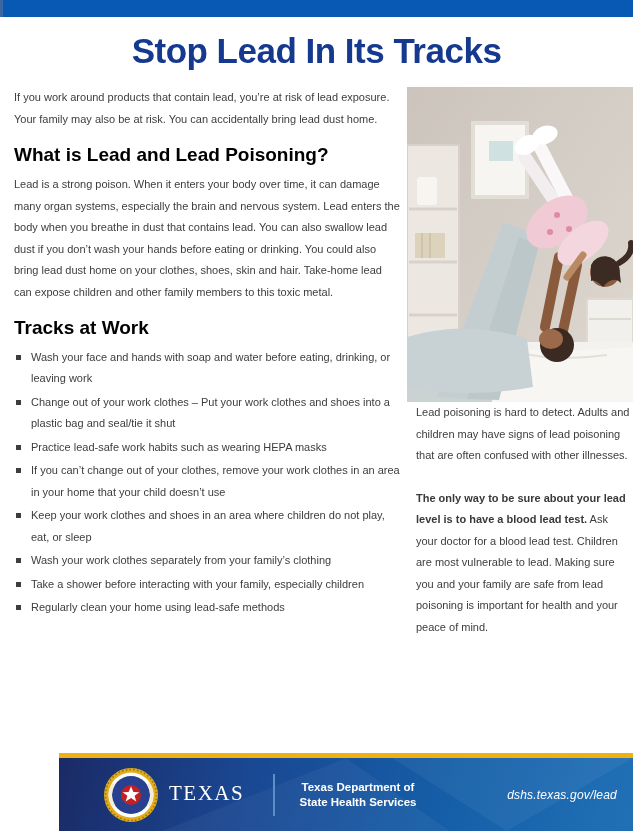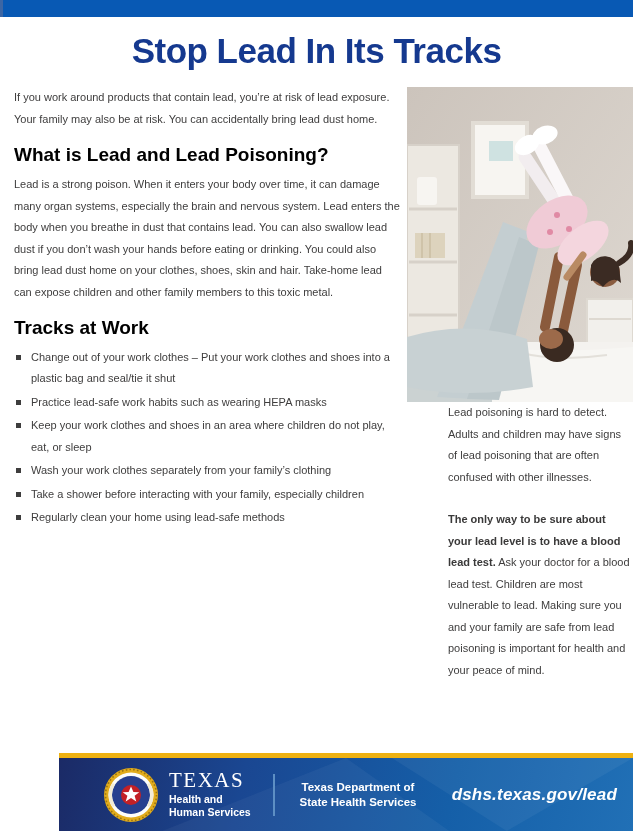--- a/index.html
+++ b/index.html
@@ -27,21 +27,21 @@
     margin:14px 0 7px 0; line-height:1.2;
   }
   ul { list-style:none; margin-top:2px; }
   li { position:relative; padding-left:17px; margin-bottom:2px; }
   li::before {
     content:""; position:absolute; left:2px; top:8px;
     width:5px; height:5px; background:#3e3d3d;
   }
   .photo-frame { width:226px; height:315px; overflow:hidden; margin-left:-9px; }
   .col-right h2.red { margin-top:21px; }
-  .col-right p.body { margin-bottom:0;margin-left:32px; }
+  .col-right p.body { margin-bottom:0; }
   .col-right .p2 { margin-top:21px; }
   .bold-lead { font-weight:bold; color:#3a3939; }
 
   .footer-wrap { position:absolute; left:16px; right:0; bottom:0;margin-left:43px; }
   .gold-bar { height:5px; background:#eeb111; }
   .footer {
     position:relative; height:73px;
     background:linear-gradient(103deg,#1b2a66 0%,#1a4792 32%,#155fa8 68%,#2170b6 100%);
     display:flex; align-items:center; padding:0 16px 0 44px; overflow:hidden;
   }
@@ -61,22 +61,22 @@
     font-family:"Liberation Serif", serif; font-size:21px; letter-spacing:1.5px;
     line-height:1; margin-bottom:2px;
   }
   .hhs-sub { font-size:10.5px; line-height:1.25; font-weight:bold; width:92px; }
   .footer-divider { width:2px; height:42px; background:#5d8fc4; margin:0 13px 0 4px; flex:0 0 auto; position:relative; z-index:1; }
   .dept {
     color:#ffffff; font-weight:bold; font-size:11.5px; line-height:1.3;
     width:140px; position:relative; z-index:1;text-align:center;
   }
   .site-url {
-    margin-left:auto; color:#ffffff; font-weight:bold; font-style:italic;
-    font-size:17px; position:relative; z-index:1; letter-spacing:0.2px;
+    margin-left:auto; color:#ffffff; font-weight:normal; font-style:italic;
+    font-size:12px; position:relative; z-index:1; letter-spacing:0.2px;
   }
 </style>
 </head>
 <body>
 
 <div class="page">
 
   <div class="topbar"></div>
 
   <h1 class="title">Stop Lead In Its Tracks</h1>
@@ -84,22 +84,24 @@
   <div class="content">
 
     <div class="col-left">
       <p class="body">If you work around products that contain lead, you’re at risk of lead exposure. Your family may also be at risk. You can accidentally bring lead dust home.</p>
 
       <h2 class="red">What is Lead and Lead Poisoning?</h2>
       <p class="body">Lead is a strong poison. When it enters your body over time, it can damage many organ systems, especially the brain and nervous system. Lead enters the body when you breathe in dust that contains lead. You can also swallow lead dust if you don’t wash your hands before eating or drinking. You could also bring lead dust home on your clothes, shoes, skin and hair. Take-home lead can expose children and other family members to this toxic metal.</p>
 
       <h2 class="red">Tracks at Work</h2>
       <ul>
+        <li>Wash your face and hands with soap and water before eating, drinking, or leaving work</li>
         <li>Change out of your work clothes – Put your work clothes and shoes into a plastic bag and seal/tie it shut</li>
         <li>Practice lead-safe work habits such as wearing HEPA masks</li>
+        <li>If you can’t change out of your clothes, remove your work clothes in an area in your home that your child doesn’t use</li>
       </ul>
 
       <ul>
         <li>Keep your work clothes and shoes in an area where children do not play, eat, or sleep</li>
         <li>Wash your work clothes separately from your family’s clothing</li>
         <li>Take a shower before interacting with your family, especially children</li>
         <li>Regularly clean your home using lead-safe methods</li>
       </ul>
     </div>
 
@@ -185,21 +187,20 @@
         <circle cx="28" cy="28" r="22.5" fill="#fdfdfa"></circle>
         <circle cx="28" cy="28" r="19" fill="#27408f"></circle>
         <path d="M10 38 A20 20 0 0 1 10 18" fill="none" stroke="#f3ecd6" stroke-width="3.4" stroke-linecap="round"></path>
         <path d="M46 18 A20 20 0 0 1 46 38" fill="none" stroke="#f3ecd6" stroke-width="3.4" stroke-linecap="round"></path>
         <circle cx="28" cy="28" r="10" fill="#c32026"></circle>
         <polygon fill="#ffffff" points="28,19.5 30.4,25 36.3,25.2 31.6,28.7 33.3,34.4 28,31 22.7,34.4 24.4,28.7 19.7,25.2 25.6,25"></polygon>
       </svg>
 
       <div class="hhs-block">
         <div class="hhs-texas">TEXAS</div>
-        <div class="hhs-sub">Health and Human Services</div>
       </div>
 
       <div class="footer-divider"></div>
 
       <div class="dept">Texas Department of State Health Services</div>
 
       <div class="site-url">dshs.texas.gov/lead</div>
     </div>
   </div>
 

